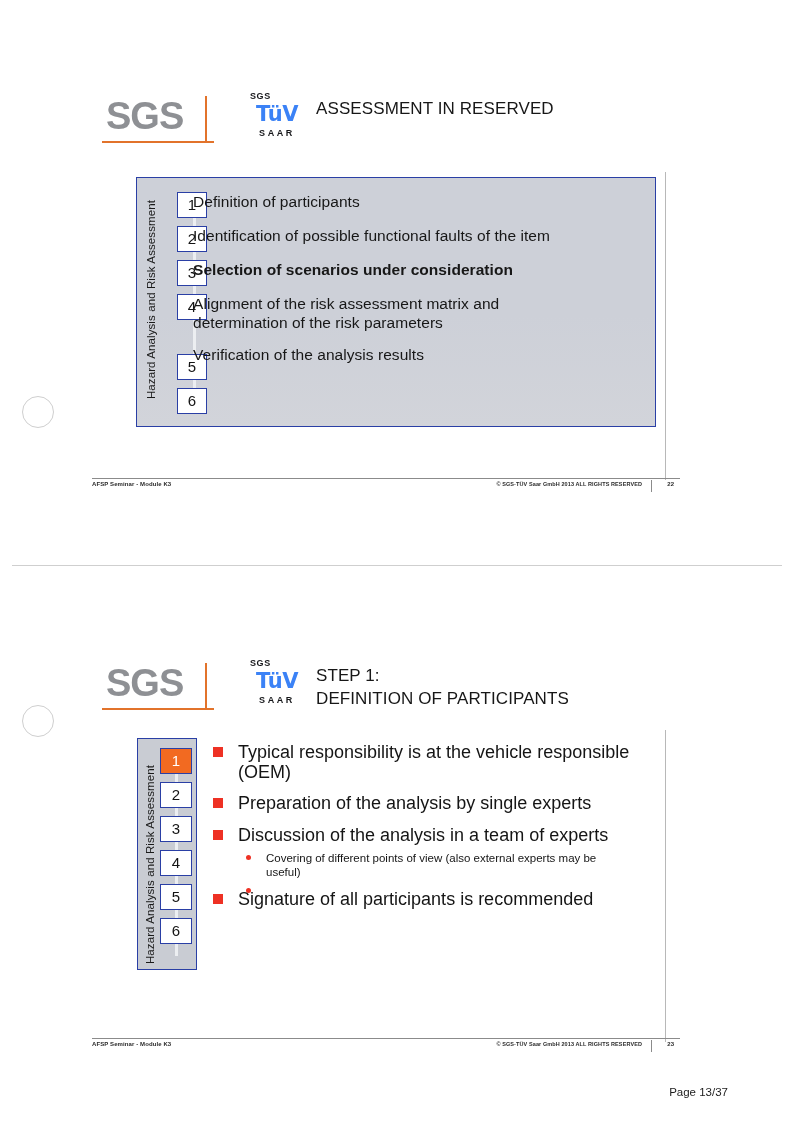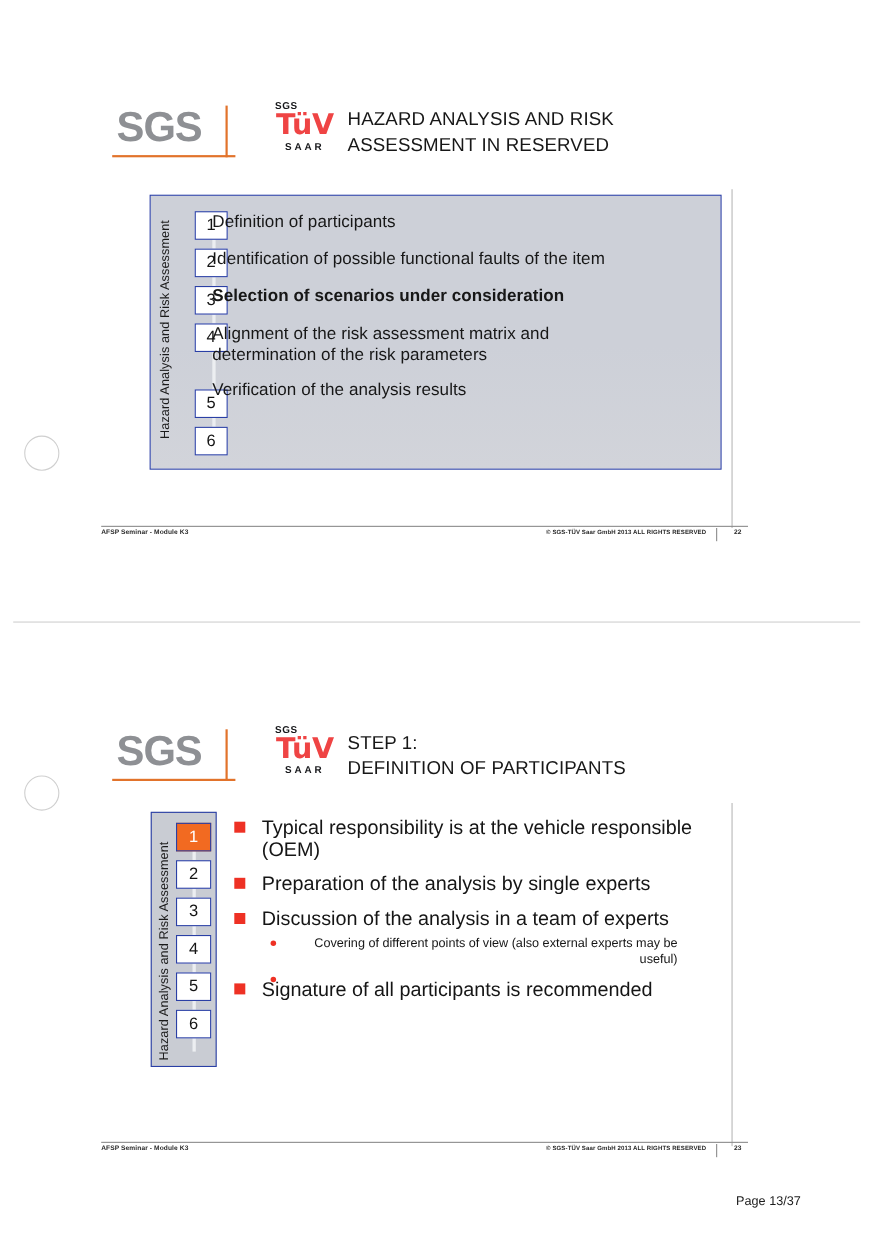--- a/index.html
+++ b/index.html
@@ -98,23 +98,23 @@
   .tuv-sgs {
     font-size: 9px;
     font-weight: bold;
     letter-spacing: 0.6px;
     color: #16171a;
     line-height: 10px;
     text-align: left;
     padding-left: 2px;
   }
   .tuv-main {
-    font-size: 26px;
-    font-weight: bold;
-    color: #ef4444;
+    font-size: 21px;
+    font-weight: bold;
+    color: #3b82f6;
     line-height: 26px;
     letter-spacing: -0.5px;
     font-family: "DejaVu Sans", sans-serif;
   }
   .tuv-saar {
     font-size: 9px;
     font-weight: bold;
     letter-spacing: 2.6px;
     color: #16171a;
     line-height: 12px;
@@ -256,21 +256,20 @@
     position: absolute;
     left: 3px;
     top: 5px;
     width: 10px;
     height: 10px;
     background: #ee3124;
   }
   .sublist {
     margin: 2px 0 10px 0;
     padding-left: 28px;
-    text-align: right;
   }
   .b2 {
     position: relative;
     padding-left: 28px;
     font-size: 11.5px;
     line-height: 14px;
     color: #151515;
     margin-bottom: 5px;
   }
   .b2 .dot {
@@ -354,21 +353,20 @@
       <div class="sgs-rule"></div>
     </div>
 
     <div class="tuv-logo">
       <div class="tuv-sgs">SGS</div>
       <div class="tuv-main">TüV</div>
       <div class="tuv-saar">SAAR</div>
     </div>
 
     <div class="slide-title">
-      <div>HAZARD ANALYSIS AND RISK</div>
       <div>ASSESSMENT IN RESERVED</div>
     </div>
   </div>
 
   <div class="list-frame">
     <div class="vlabel" style="left:8px; top:22px;">Hazard Analysis and Risk Assessment</div>
 
     <div class="steps-col" style="left:40px;">
       <div class="step-spine"></div>
       <div class="step-box">1</div>

